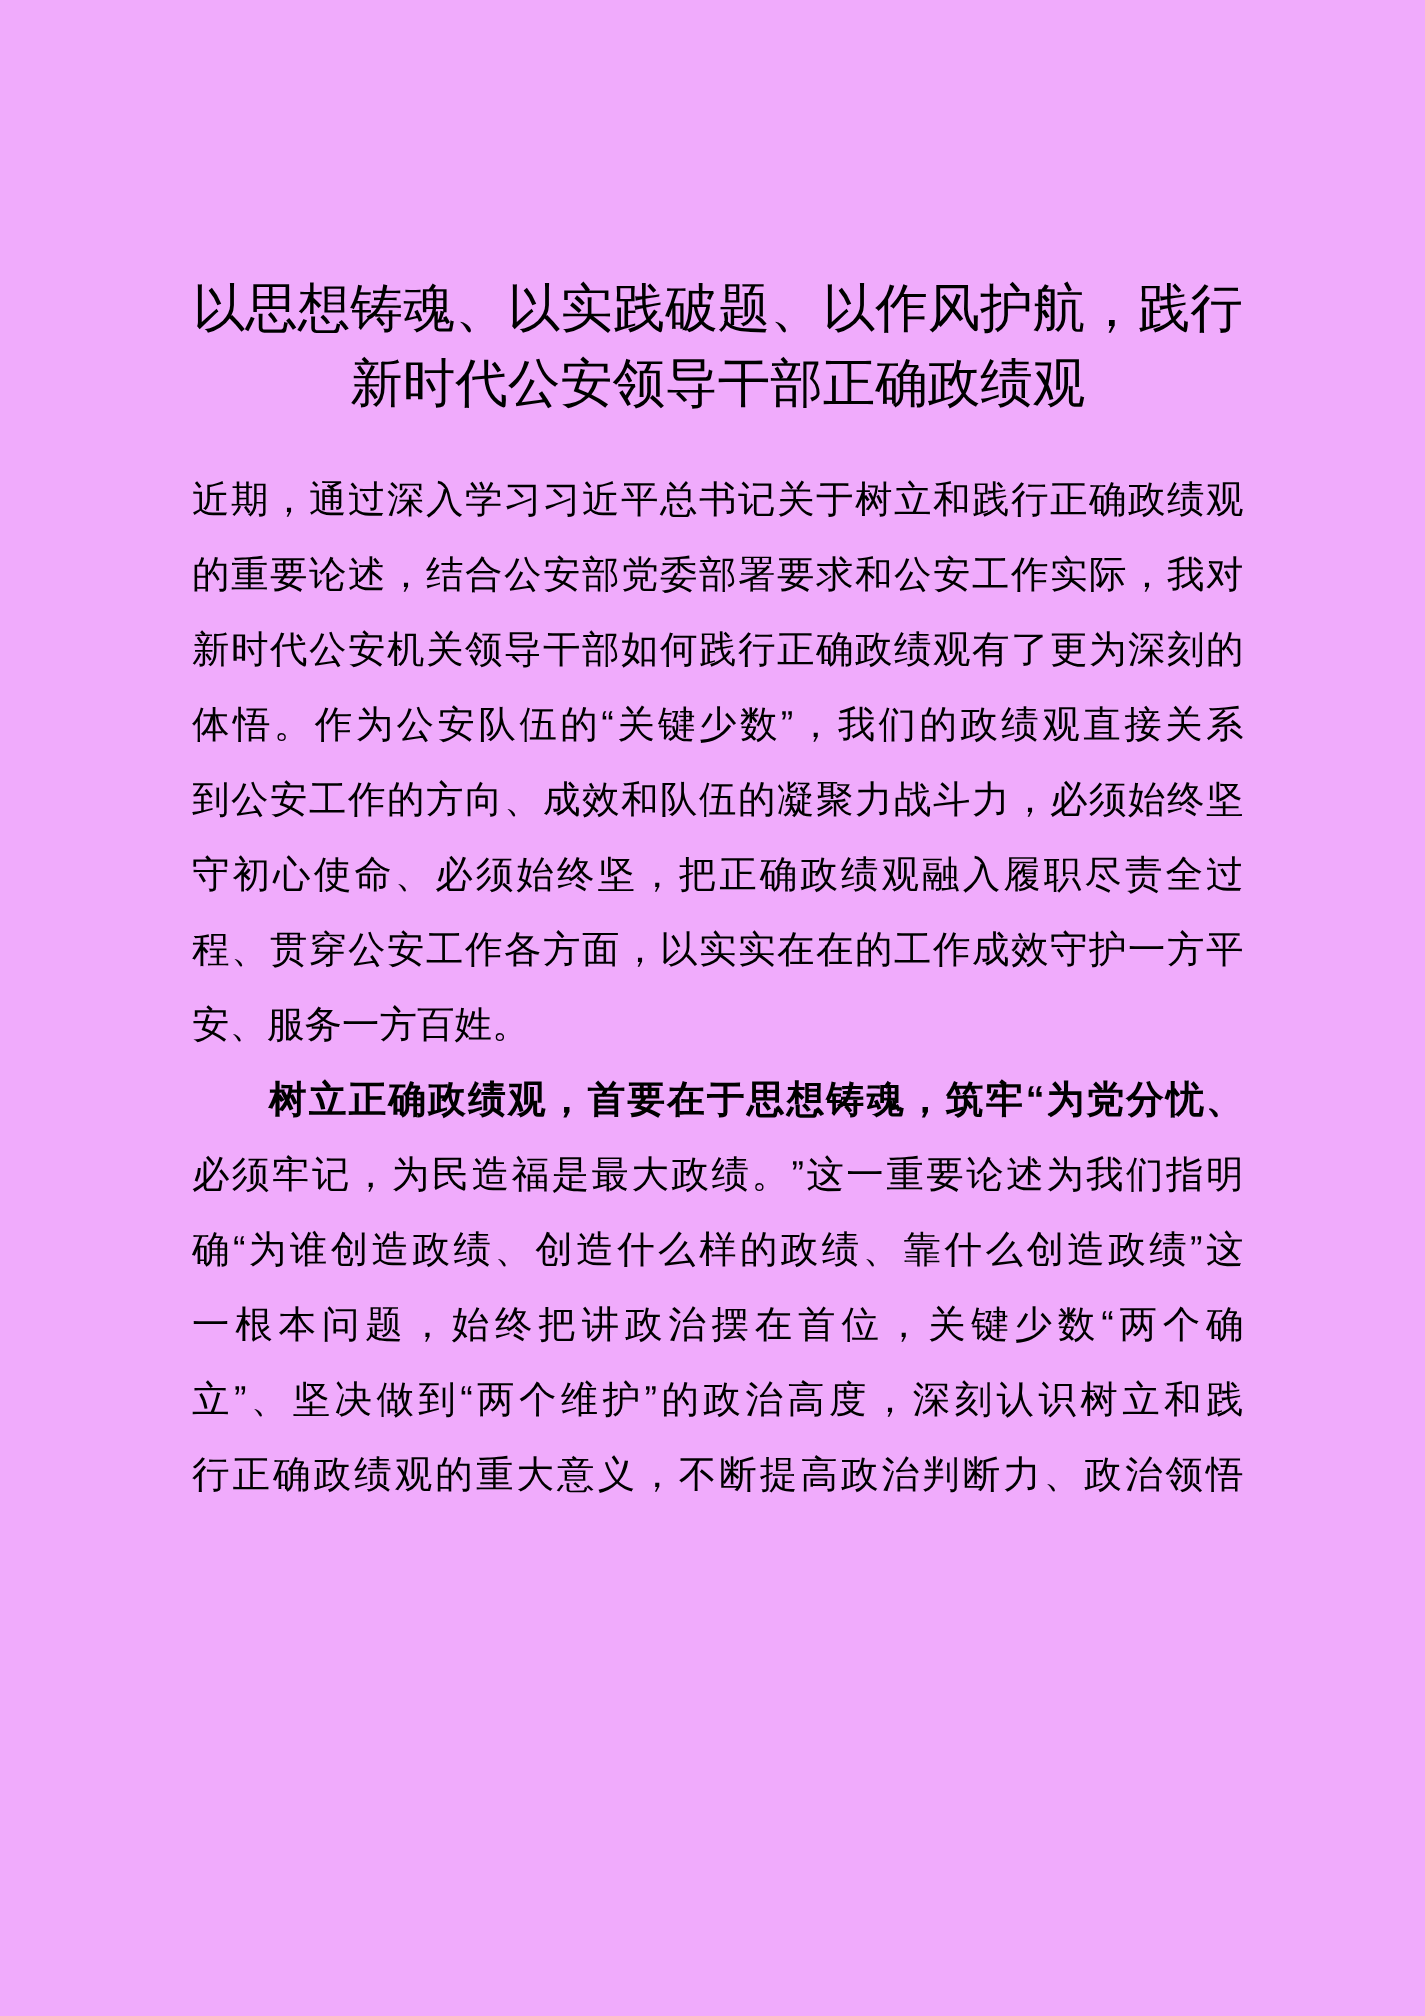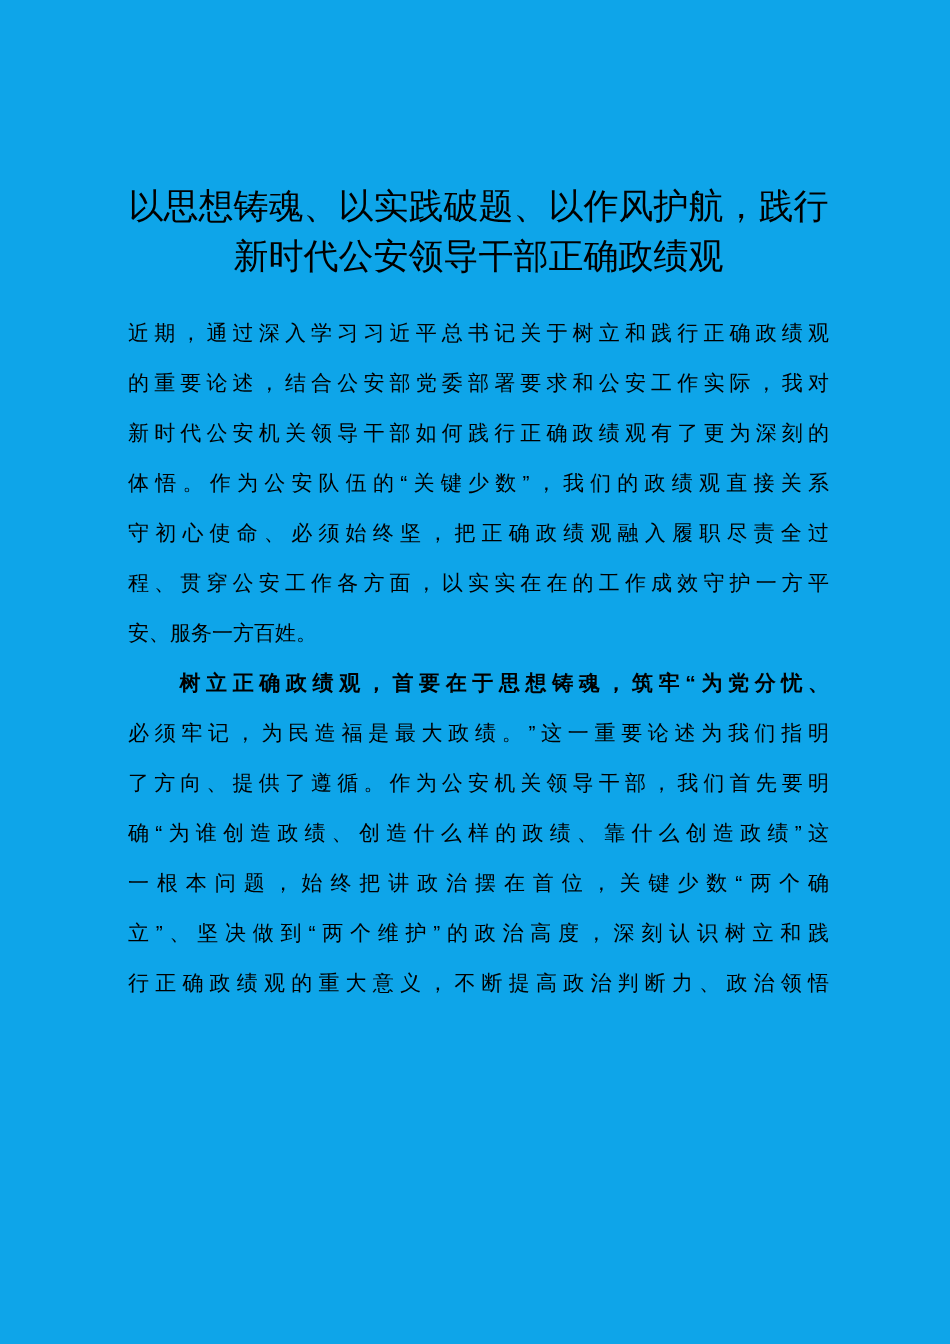--- a/index.html
+++ b/index.html
@@ -10,41 +10,41 @@
   body {
     width: 950px;
     height: 1344px;
     font-family: "Liberation Sans", sans-serif;
     color: #000000;
   }
   .page {
     position: relative;
     width: 950px;
     height: 1344px;
-    background: #0ea5e9;
+    background: #f0abfc;
     overflow: hidden;
   }
   .doc-title {
     position: absolute;
     left: 128px;
     top: 181px;
     width: 701px;
     margin: 0;
     font-size: 35px;
     font-weight: 400;
     line-height: 50px;
     text-align: center;
     letter-spacing: 0;
   }
   .doc-body {
     position: absolute;
     left: 128px;
     top: 308px;
     width: 701px;
-    font-size: 21px;
+    font-size: 25px;
     line-height: 50px;
   }
   .line {
     height: 50px;
     white-space: nowrap;
     text-align: justify;
     text-align-last: justify;
     text-justify: inter-character;
   }
   .line.last {
@@ -63,24 +63,24 @@
 <div class="page">
   <h1 class="doc-title">
     <div class="title-line">以思想铸魂、以实践破题、以作风护航，践行</div>
     <div class="title-line">新时代公安领导干部正确政绩观</div>
   </h1>
   <div class="doc-body" id="doc-body">
       <div class="line"><span class="seg">近期，通过深入学习习近平总书记关于树立和践行正确政绩观</span></div>
       <div class="line"><span class="seg">的重要论述，结合公安部党委部署要求和公安工作实际，我对</span></div>
       <div class="line"><span class="seg">新时代公安机关领导干部如何践行正确政绩观有了更为深刻的</span></div>
       <div class="line"><span class="seg">体悟。作为公安队伍的“关键少数”，我们的政绩观直接关系</span></div>
+      <div class="line"><span class="seg">到公安工作的方向、成效和队伍的凝聚力战斗力，必须始终坚</span></div>
       <div class="line"><span class="seg">守初心使命、必须始终坚，把正确政绩观融入履职尽责全过</span></div>
       <div class="line"><span class="seg">程、贯穿公安工作各方面，以实实在在的工作成效守护一方平</span></div>
       <div class="line last"><span class="seg">安、服务一方百姓。</span></div>
       <div class="line indent"><span class="seg bold">树立正确政绩观，首要在于思想铸魂，筑牢“为党分忧、</span></div>
       <div class="line"><span class="seg">必须牢记，为民造福是最大政绩。”这一重要论述为我们指明</span></div>
-      <div class="line"><span class="seg">了方向、提供了遵循。作为公安机关领导干部，我们首先要明</span></div>
       <div class="line"><span class="seg">确“为谁创造政绩、创造什么样的政绩、靠什么创造政绩”这</span></div>
       <div class="line"><span class="seg">一根本问题，始终把讲政治摆在首位，关键少数“两个确</span></div>
       <div class="line"><span class="seg">立”、坚决做到“两个维护”的政治高度，深刻认识树立和践</span></div>
       <div class="line"><span class="seg">行正确政绩观的重大意义，不断提高政治判断力、政治领悟</span></div>
     </div>
 </div>
 
 </body></html>

